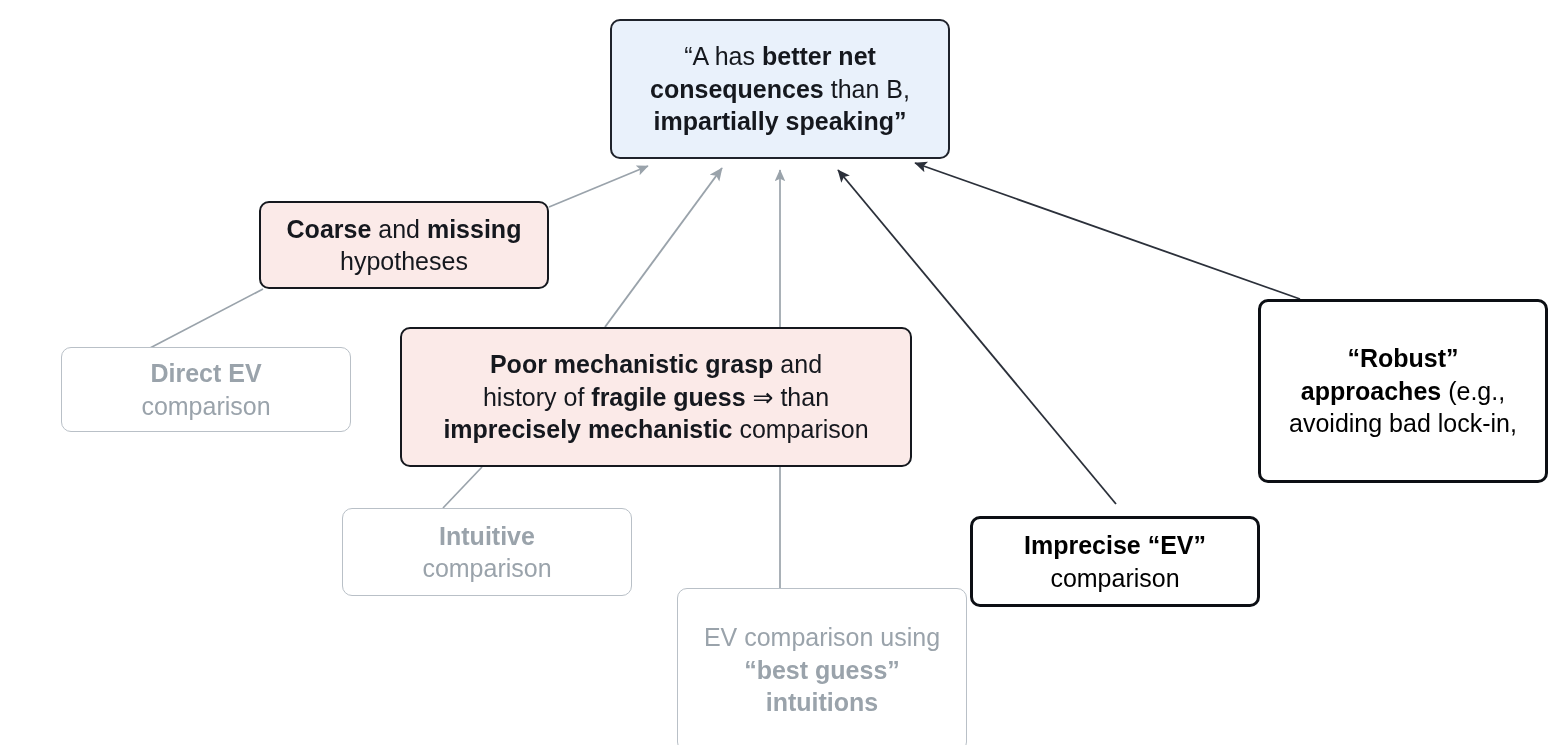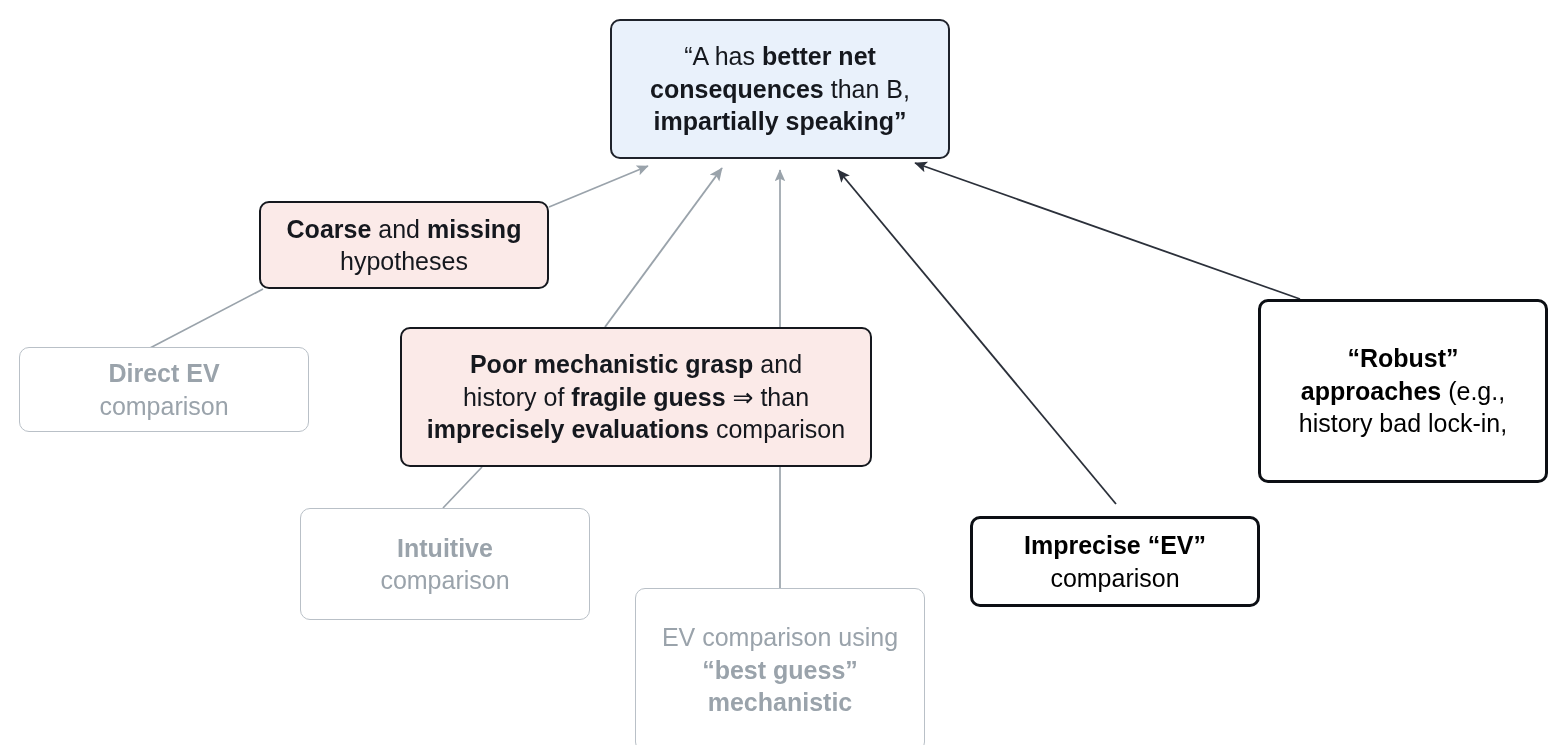--- a/index.html
+++ b/index.html
@@ -56,20 +56,21 @@
     background: #fbeae8;
     border: 2.5px solid #15181e;
     color: #15181e;
     font-size: 25px;
   }
   .muted {
     background: #ffffff;
     border: 1.6px solid #b9c0c7;
     color: #9aa3ab;
     font-size: 25px;
+    margin-left: 42px;
   }
   .strong {
     background: #ffffff;
     border: 3px solid #0c0f14;
     color: #000000;
     font-size: 25px;
   }
 </style>
 </head>
 <body>
@@ -116,51 +117,51 @@
     </span>
   </div>
 
   <div class="node muted" style="left:19px; top:347px; width:290px; height:85px;">
     <span class="txt">
       <b>Direct EV</b><br>
       <span>comparison</span>
     </span>
   </div>
 
-  <div class="node objection" style="left:400px; top:327px; width:472px; height:140px;">
+  <div class="node objection" style="left:400px; top:327px; width:512px; height:140px;">
     <span class="txt">
       <b>Poor mechanistic grasp</b><span> and</span><br>
       <span>history of </span><b>fragile guess</b><span> ⇒ than</span><br>
-      <b>imprecisely evaluations</b><span> comparison</span>
+      <b>imprecisely mechanistic</b><span> comparison</span>
     </span>
   </div>
 
-  <div class="node muted" style="left:300px; top:508px; width:290px; height:112px;">
+  <div class="node muted" style="left:300px; top:508px; width:290px; height:88px;">
     <span class="txt">
       <b>Intuitive</b><br>
       <span>comparison</span>
     </span>
   </div>
 
   <div class="node muted" style="left:635px; top:588px; width:290px; height:164px;text-align:center;">
     <span class="txt">
       <span>EV comparison using</span><br>
       <b>“best guess”</b><br>
-      <b>mechanistic</b>
+      <b>intuitions</b>
     </span>
   </div>
 
   <div class="node strong" style="left:970px; top:516px; width:290px; height:91px;">
     <span class="txt">
       <b>Imprecise “EV”</b><br>
       <span>comparison</span>
     </span>
   </div>
 
   <div class="node strong" style="left:1258px; top:299px; width:290px; height:184px;">
     <span class="txt">
       <b>“Robust”</b><br>
       <b>approaches</b><span> (e.g.,</span><br>
-      <span>history bad lock-in,</span><br>
+      <span>avoiding bad lock-in,</span><br>
     </span>
   </div>
 
 </div>
 
 </body></html>

